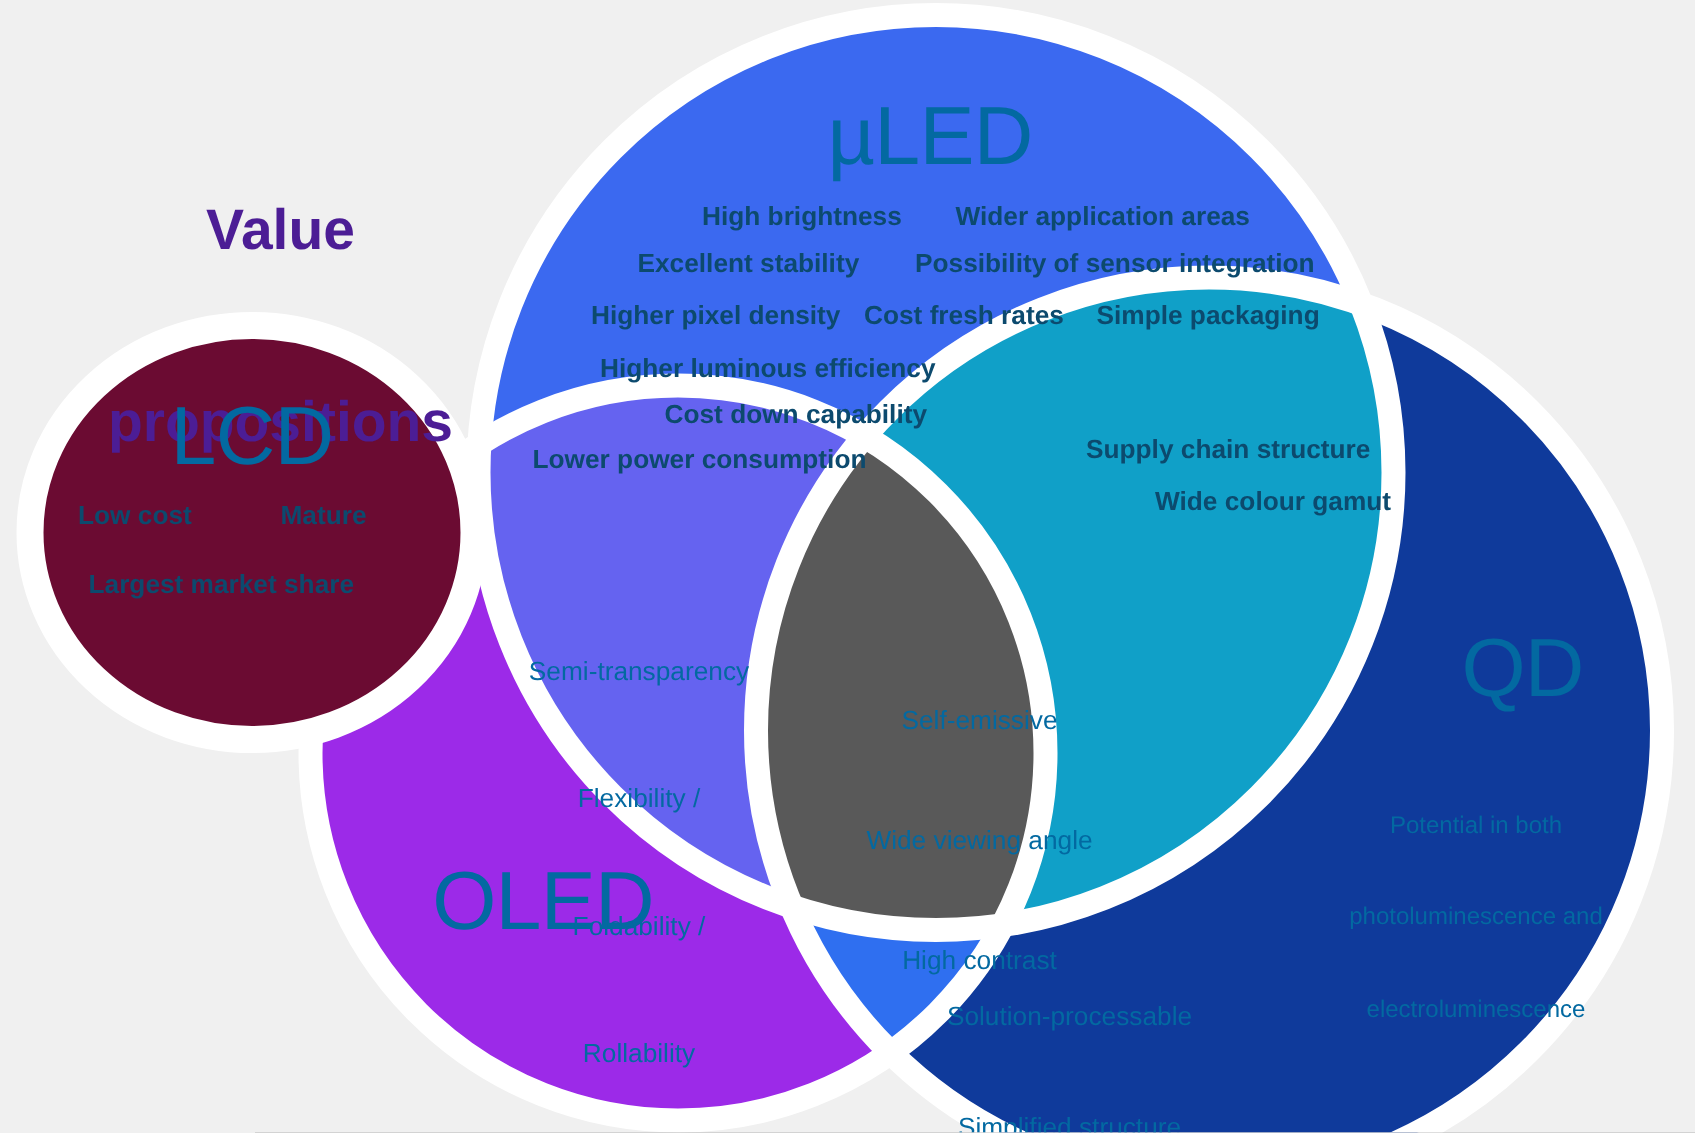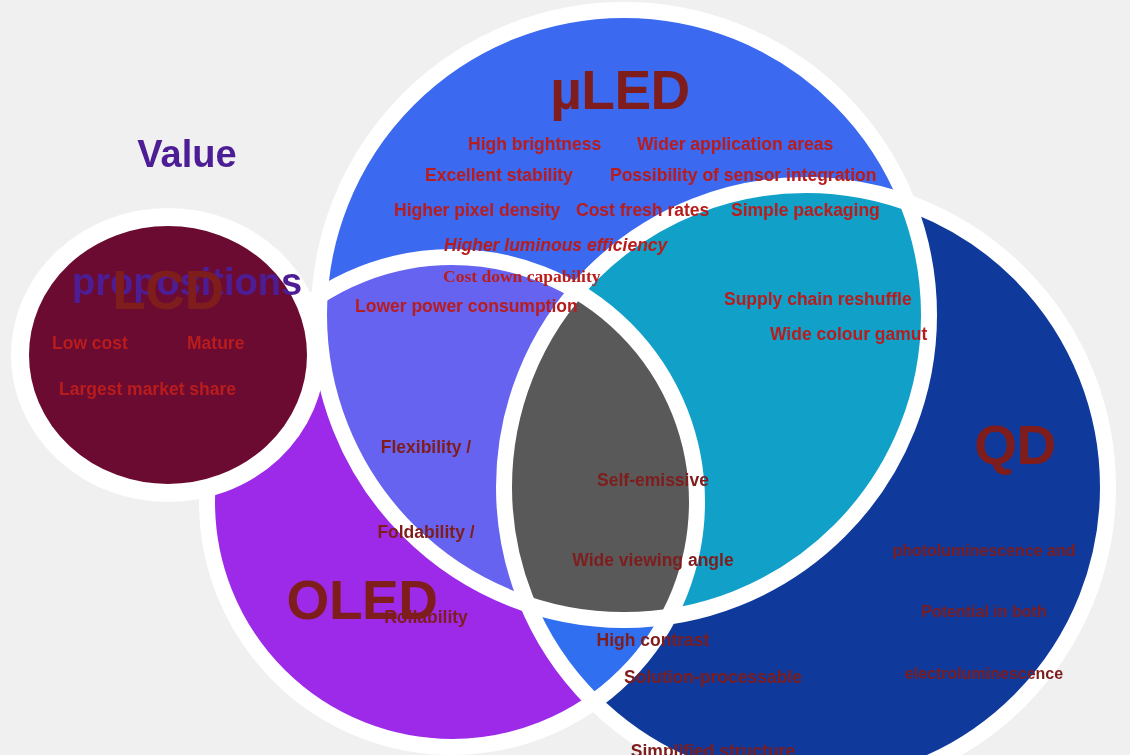--- a/index.html
+++ b/index.html
@@ -29,22 +29,22 @@
     left: 0;
     top: 0;
     width: 1130px;
     height: 755px;
     pointer-events: none;
   }
   .lbl {
     position: absolute;
     text-align: center;
     font-family: "Liberation Sans", sans-serif;
-    font-weight: bold;
-    color: #7f1d1d;
+    font-weight: normal;
+    color: #0369a1;
     line-height: 1.28;
     white-space: pre;
   }
   .title {
     position: absolute;
     font-family: "Liberation Sans", sans-serif;
     font-weight: bold;
     color: #4c1d95;
     font-size: 38px;
     line-height: 1.12;
@@ -58,21 +58,21 @@
   .item {
     font-size: 17.5px;
   }
   .item-sm {
     font-size: 16px;
   }
   .row {
     position: absolute;
     white-space: nowrap;
     font-weight: bold;
-    color: #b91c1c;
+    color: #0c4a6e;
     font-family: "Liberation Sans", sans-serif;
   }
 </style>
 </head>
 <body>
 
 <div id="stage">
 
   <svg class="venn" viewBox="0 0 1130 755">
     <defs>
@@ -167,44 +167,45 @@
     <div class="row item" style="left:468px; top:134px;">High brightness</div>
     <div class="row item" style="left:637px; top:134px;">Wider application areas</div>
 
     <div class="row item" style="left:425px; top:165px;">Excellent stability</div>
     <div class="row item" style="left:610px; top:165px;">Possibility of sensor integration</div>
 
     <div class="row item" style="left:394px; top:200px;">Higher pixel density</div>
     <div class="row item" style="left:576px; top:200px;">Cost fresh rates</div>
     <div class="row item" style="left:731px; top:200px;">Simple packaging</div>
 
-    <div class="row item" style="left:444px; top:235px;font-style:italic;">Higher luminous efficiency</div>
-
-    <div class="row item" style="left:443px; top:266px;font-family:Liberation Serif, serif;">Cost down capability</div>
+    <div class="row item" style="left:400px; top:235px;">Higher luminous efficiency</div>
+
+    <div class="row item" style="left:443px; top:266px;">Cost down capability</div>
 
     <div class="row item" style="left:355px; top:296px;">Lower power consumption</div>
 
     <div class="lbl big" style="left:58px; top:255px; width:220px;">LCD</div>
     <div class="row item" style="left:52px; top:333px;text-align:right;">Low cost</div>
     <div class="row item" style="left:187px; top:333px;">Mature</div>
     <div class="row item" style="left:59px; top:379px;">Largest market share</div>
 
     <div class="lbl big" style="left:262px; top:565px; width:200px;">OLED</div>
 
     <div class="lbl big" style="left:950px; top:410px; width:130px;">QD</div>
     <div class="lbl item-sm" style="left:884px; top:500px; width:200px;">
+      <div>Potential in both</div>
       <div>photoluminescence and</div>
-      <div>Potential in both</div>
       <div>electroluminescence</div>
     </div>
 
-    <div class="row item" style="left:724px; top:289px;">Supply chain reshuffle</div>
+    <div class="row item" style="left:724px; top:289px;">Supply chain structure</div>
     <div class="row item" style="left:770px; top:324px;">Wide colour gamut</div>
 
     <div class="lbl item" style="left:340px; top:376px; width:172px; line-height:1.62;">
+      <div>Semi-transparency</div>
       <div>Flexibility /</div>
       <div>Foldability /</div>
       <div>Rollability</div>
     </div>
 
     <div class="lbl item" style="left:552px; top:414px; width:202px; line-height:1.52;">
       <div>Self-emissive</div>
       <div>Wide viewing angle</div>
       <div>High contrast</div>
     </div>

